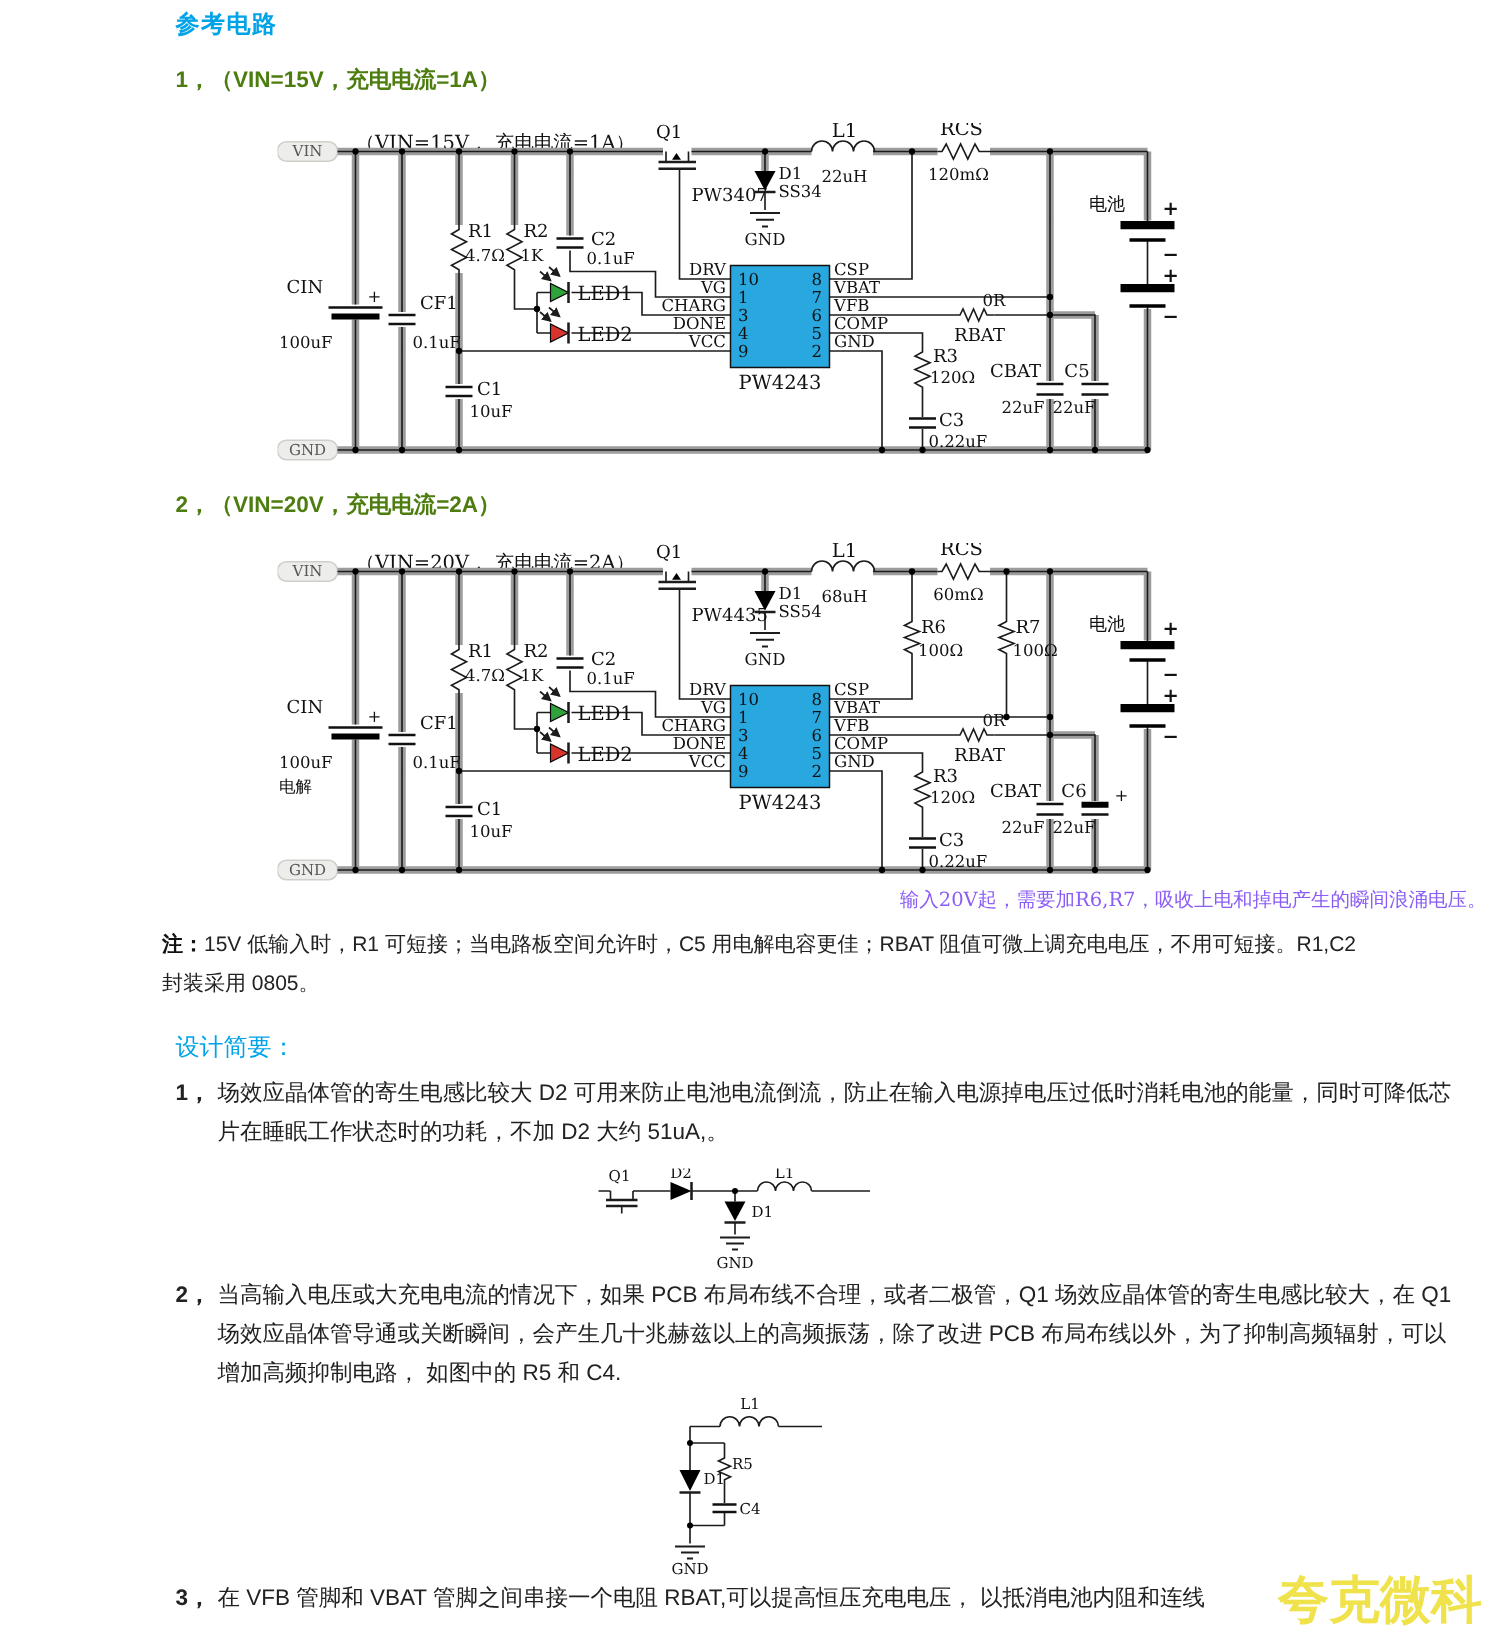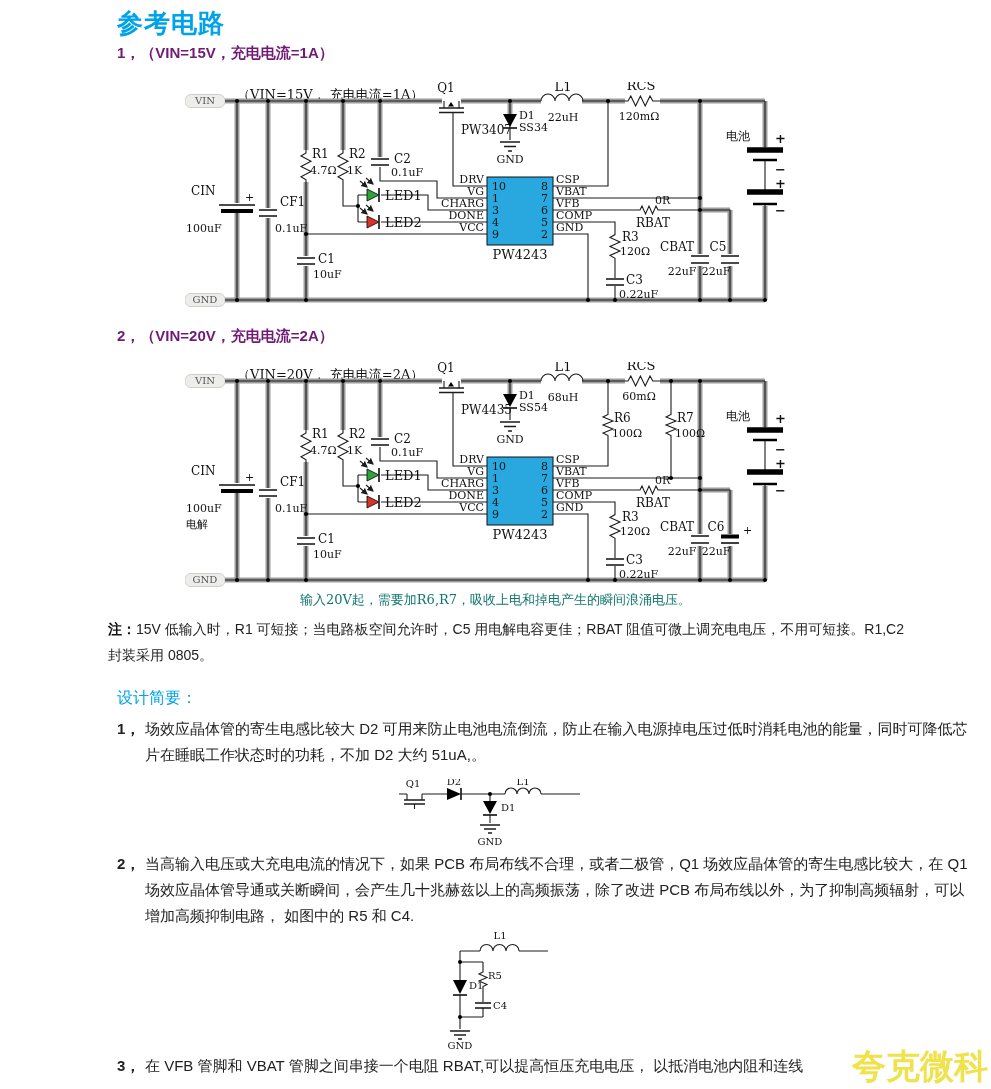--- a/index.html
+++ b/index.html
@@ -1,22 +1,22 @@
 <!DOCTYPE html>
 <html><head>
 <meta charset="utf-8">
 <style>
   html,body{margin:0;padding:0;}
   body{width:991px;height:1089px;position:relative;background:#fff;overflow:hidden;
        font-family:"Liberation Sans",sans-serif;color:#1a1a1a;}
   .abs{position:absolute;}
-  .page-title{left:117px;top:6px;font-size:26px;font-weight:bold;color:#00a3e8;letter-spacing:1px;}
-  .sec-head{left:117px;font-size:15px;font-weight:bold;color:#701a75;}
-  .cap-note{left:0;right:0;top:591px;text-align:center;font-family:"DejaVu Serif",serif;
-            font-size:13px;color:#0f766e;}
+  .page-title{left:117px;top:6px;font-size:16px;font-weight:bold;color:#00a3e8;letter-spacing:1px;}
+  .sec-head{left:117px;font-size:15px;font-weight:bold;color:#4d7c0f;}
+  .cap-note{left:0;right:0;top:591px;text-align:right;font-family:"DejaVu Serif",serif;
+            font-size:13px;color:#8b5cf6;}
   .note{left:108px;top:616px;width:800px;font-size:14px;line-height:26px;color:#222;}
   .note b{color:#111;}
   .design-head{left:117px;top:688px;font-size:16px;font-weight:normal;color:#00a3e8;}
   .para{left:117px;width:852px;display:flex;font-size:15px;line-height:26px;color:#222;}
   .para .num{font-weight:bold;flex:0 0 28px;}
   .para .txt{flex:1;}
   .watermark{left:852px;top:1044px;font-size:34px;font-weight:bold;color:#efe24a;z-index:5;}
   
   svg text{font-family:"DejaVu Serif",serif;fill:#111;}
   svg .cjk{font-family:"Liberation Sans",sans-serif;}

